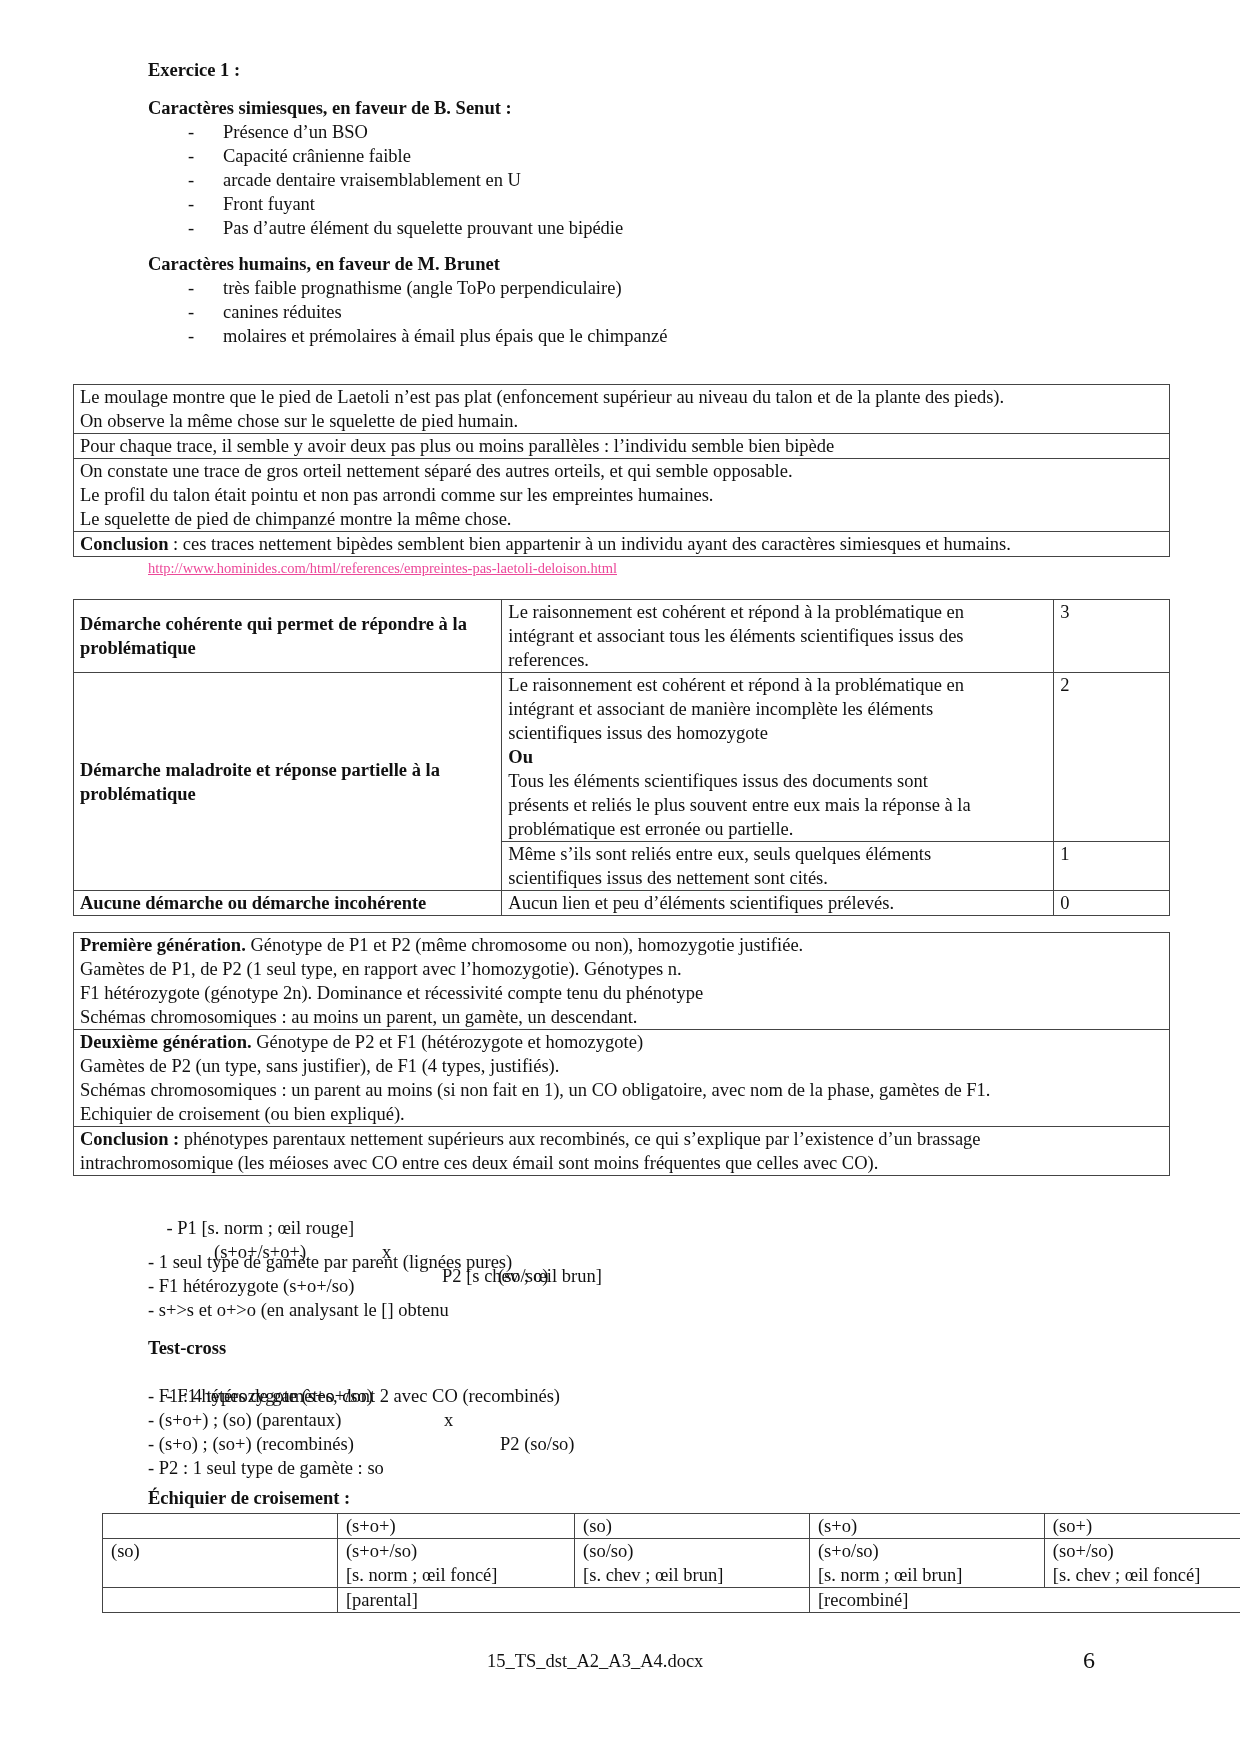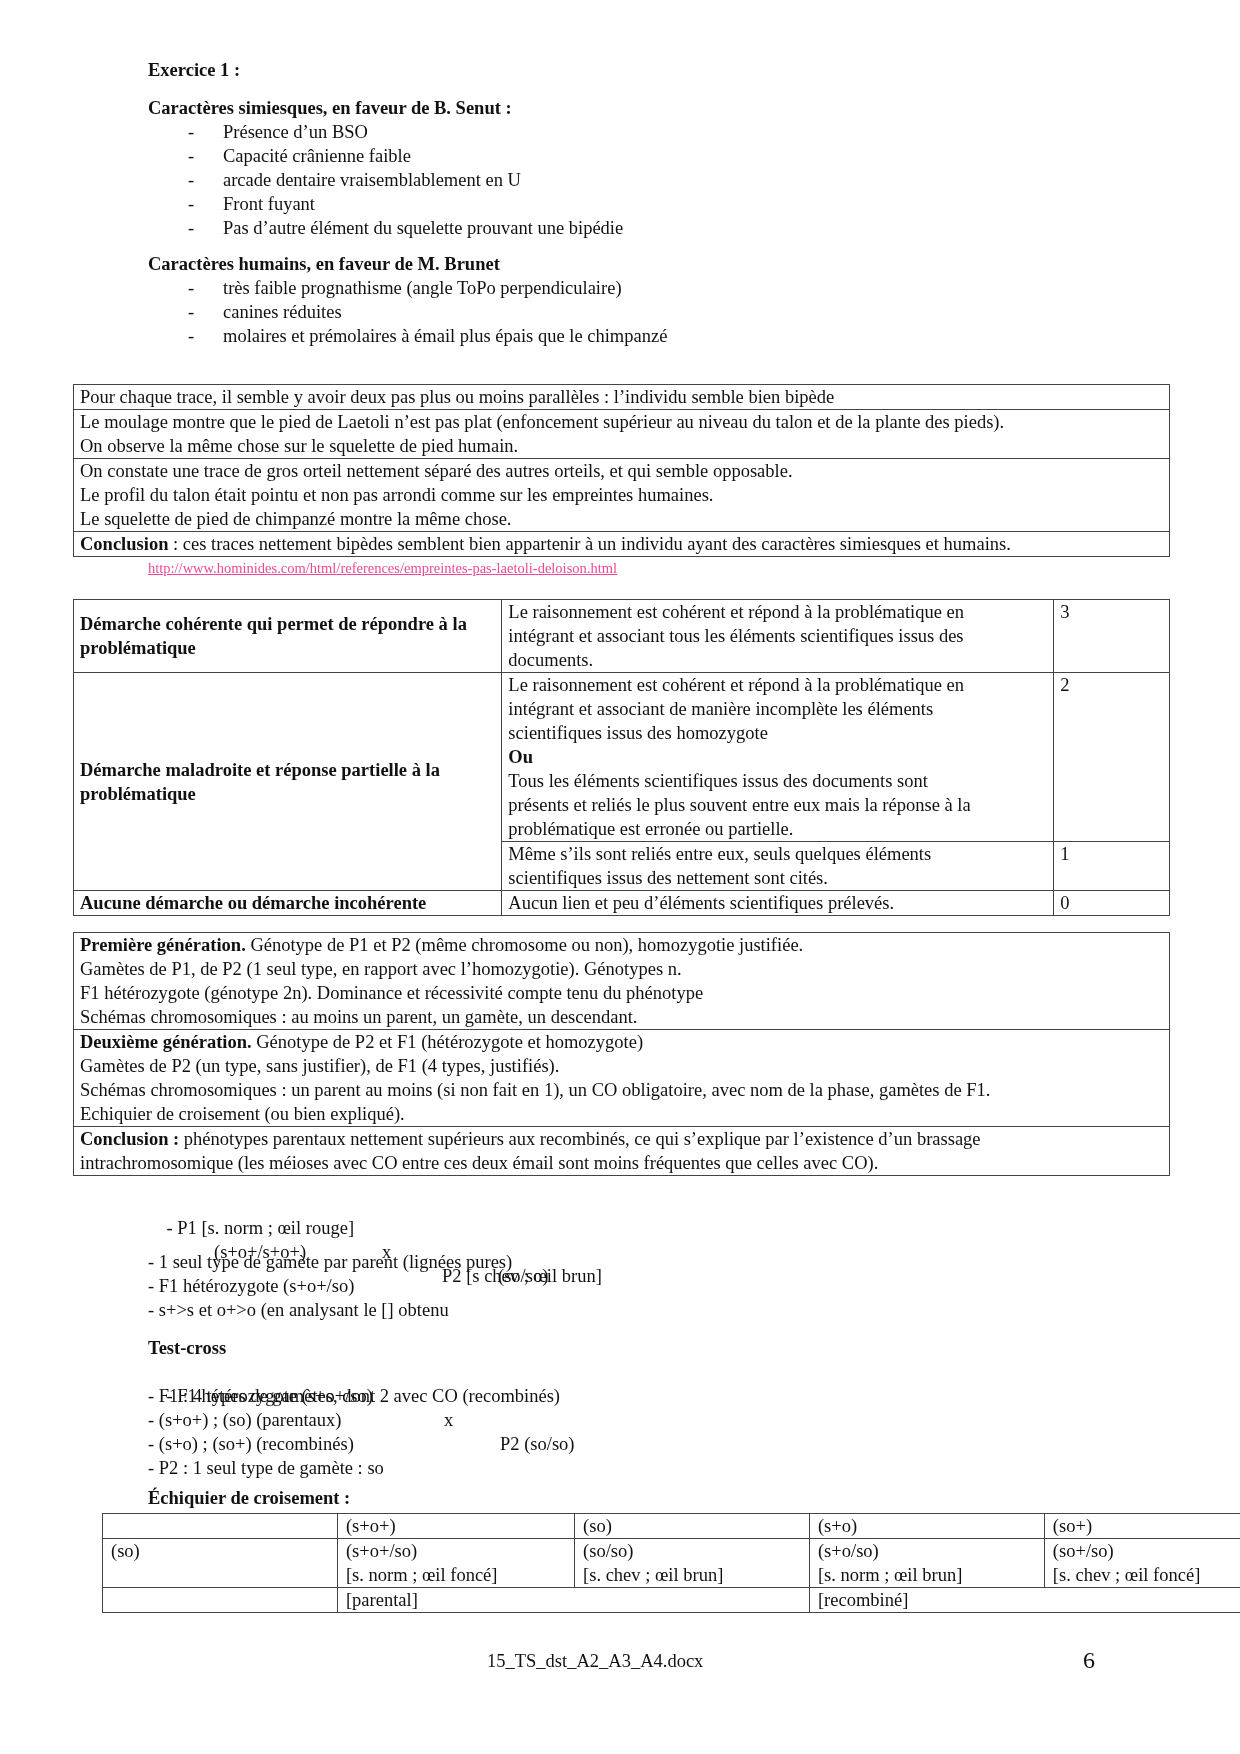--- a/index.html
+++ b/index.html
@@ -42,27 +42,27 @@
 <ul class="abs dash" style="left:148px; top:276px; width:700px;">
   <li>très faible prognathisme (angle ToPo perpendiculaire)</li>
   <li>canines réduites</li>
   <li>molaires et prémolaires à émail plus épais que le chimpanzé</li>
 </ul>
 
 <table class="abs box-table" style="left:73px; top:384px; width:1097px;">
   <tbody>
       <tr>
     <td>
-      <span class="line">Pour chaque trace, il semble y avoir deux pas plus ou moins parallèles : l’individu semble bien bipède</span>
-    </td>
-  </tr>
-  <tr>
-    <td>
       <span class="line">Le moulage montre que le pied de Laetoli n’est pas plat (enfoncement supérieur au niveau du talon et de la plante des pieds).</span>
       <span class="line">On observe la même chose sur le squelette de pied humain.</span>
+    </td>
+  </tr>
+  <tr>
+    <td>
+      <span class="line">Pour chaque trace, il semble y avoir deux pas plus ou moins parallèles : l’individu semble bien bipède</span>
     </td>
   </tr>
   <tr>
     <td>
       <span class="line">On constate une trace de gros orteil nettement séparé des autres orteils, et qui semble opposable.</span>
       <span class="line">Le profil du talon était pointu et non pas arrondi comme sur les empreintes humaines.</span>
       <span class="line">Le squelette de pied de chimpanzé montre la même chose.</span>
     </td>
   </tr>
   <tr>
@@ -79,21 +79,21 @@
       <col style="width:429px">
       <col style="width:552px">
       <col style="width:116px">
     </colgroup>
   <tbody>
       <tr>
     <td class="left" rowspan="2"><span>Démarche cohérente qui permet de répondre à la problématique</span></td>
     <td>
       <span class="line">Le raisonnement est cohérent et répond à la problématique en</span>
       <span class="line">intégrant et associant tous les éléments scientifiques issus des</span>
-      <span class="line">documents.</span>
+      <span class="line">references.</span>
     </td>
     <td>3</td>
   </tr>
   <tr>
     <td rowspan="2">
       <span class="line">Le raisonnement est cohérent et répond à la problématique en</span>
       <span class="line">intégrant et associant de manière incomplète les éléments</span>
       <span class="line">scientifiques issus des homozygote</span>
       <span class="line bold">Ou</span>
       <span class="line">Tous les éléments scientifiques issus des documents sont</span>

